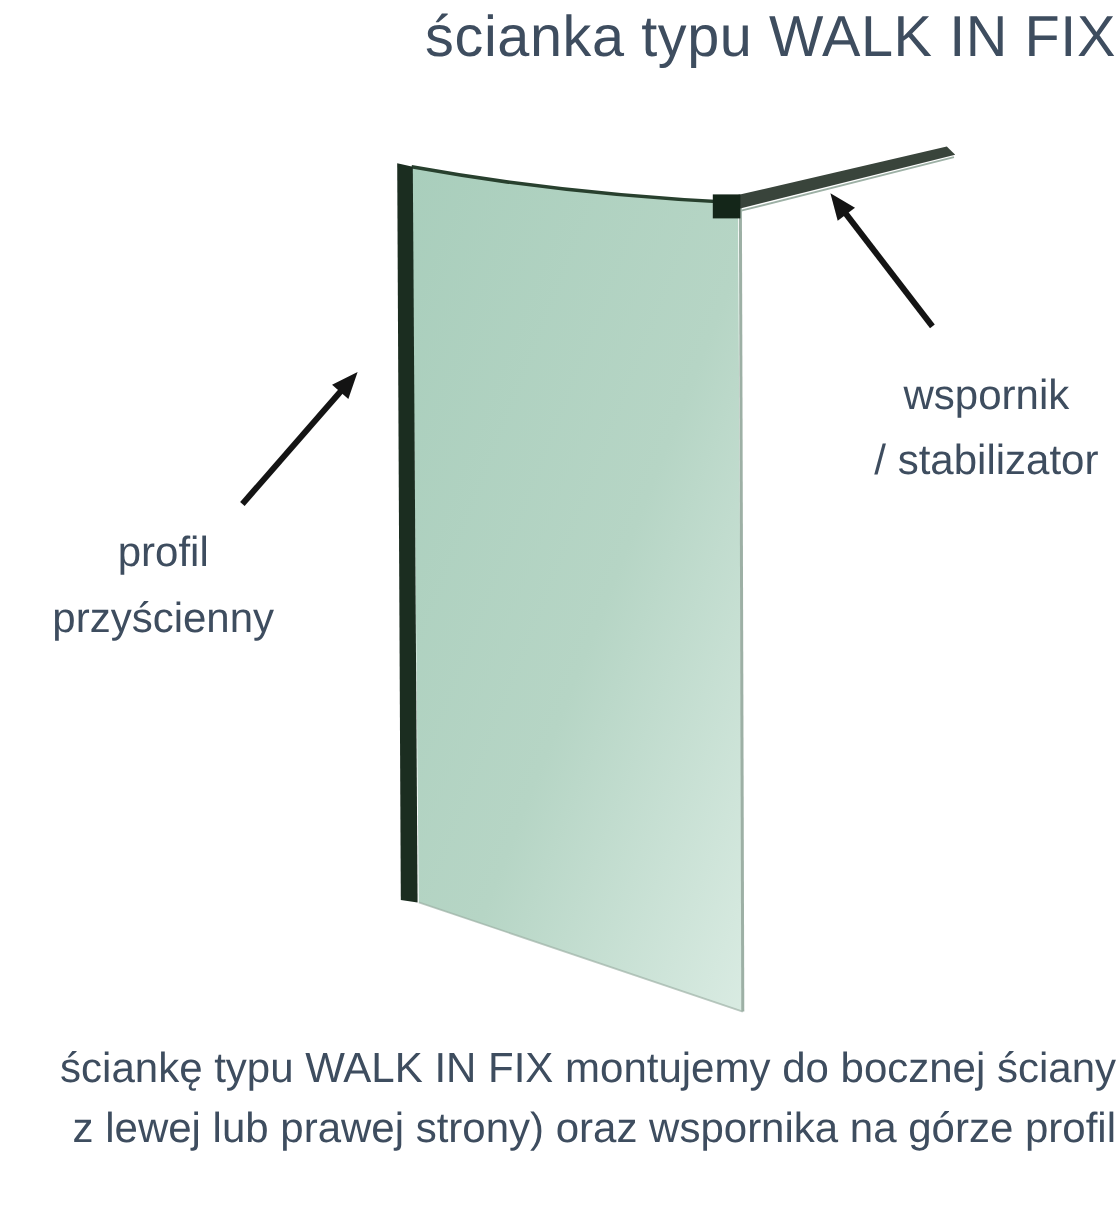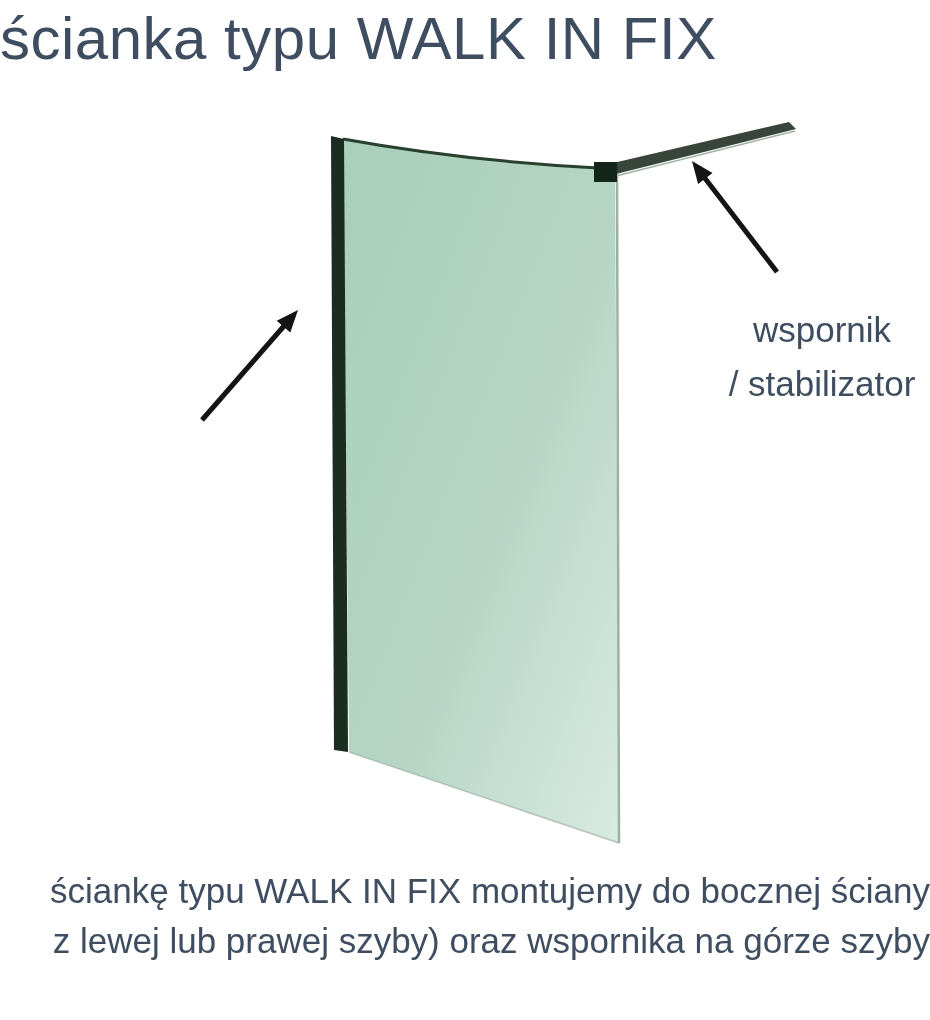--- a/index.html
+++ b/index.html
@@ -13,22 +13,22 @@
     height: 1020px;
     background: #ffffff;
     font-family: "Liberation Sans", sans-serif;
     overflow: hidden;
   }
   .title {
     position: absolute;
     top: 4px;
     left: 0;
     width: 100%;
-    text-align: left;
-    font-size: 60px;
+    text-align: right;
+    font-size: 48px;
     font-weight: normal;
     letter-spacing: 0.5px;
     color: var(--c-text, #3e4d5f);
     margin: 0;
     white-space: nowrap;
   }
   .diagram-svg {
     position: absolute;
     top: 0;
     left: 0;
@@ -131,24 +131,28 @@
       <path class="arrow-line" d="M202,420 L284,326"></path>
       <polygon class="arrow-head" points="298,310 290.3,332.5 276.7,320.7"></polygon>
     </g>
 
     <g>
       <path class="arrow-line" d="M777,272 L704,177"></path>
       <polygon class="arrow-head" points="692,161 712.5,173.1 698.1,183.9"></polygon>
     </g>
   </svg>
 
+  <div class="label label-profile">
+    <div>profil</div>
+    <div>przyścienny</div>
+  </div>
 
   <div class="label label-stabilizer">
     <div>wspornik</div>
     <div>/ stabilizator</div>
   </div>
 
   <div class="caption">
     <div class="caption-line">ściankę typu WALK IN FIX montujemy do bocznej ściany</div>
-    <div class="caption-line">z lewej lub prawej szyby) oraz wspornika na górze szyby</div>
+    <div class="caption-line">z lewej lub prawej strony) oraz wspornika na górze profil</div>
   </div>
 
 </div>
 
 </body></html>

